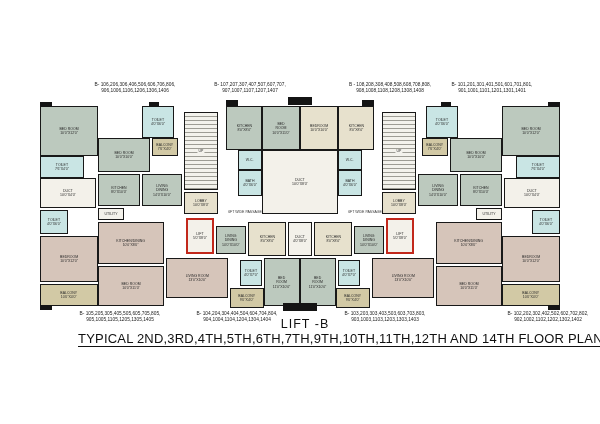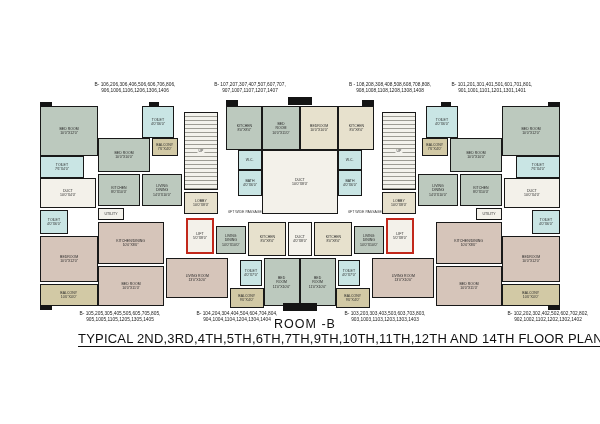--- a/index.html
+++ b/index.html
@@ -281,15 +281,15 @@
       </div>
     </div>
   <div id="passages-layer">
       <div class="passage-label" style="left: 245px; top: 208px;">
         <div class="inner">6FT WIDE PASSAGE</div>
       </div>
       <div class="passage-label" style="left: 365px; top: 208px;">
         <div class="inner">6FT WIDE PASSAGE</div>
       </div>
     </div>
-  <div class="wing-title">ROOM -B</div>
+  <div class="wing-title">LIFT -B</div>
   <div class="plan-title">TYPICAL 2ND,3RD,4TH,5TH,6TH,7TH,9TH,10TH,11TH,12TH AND 14TH  FLOOR PLAN</div>
 </div>
 
 </body></html>

